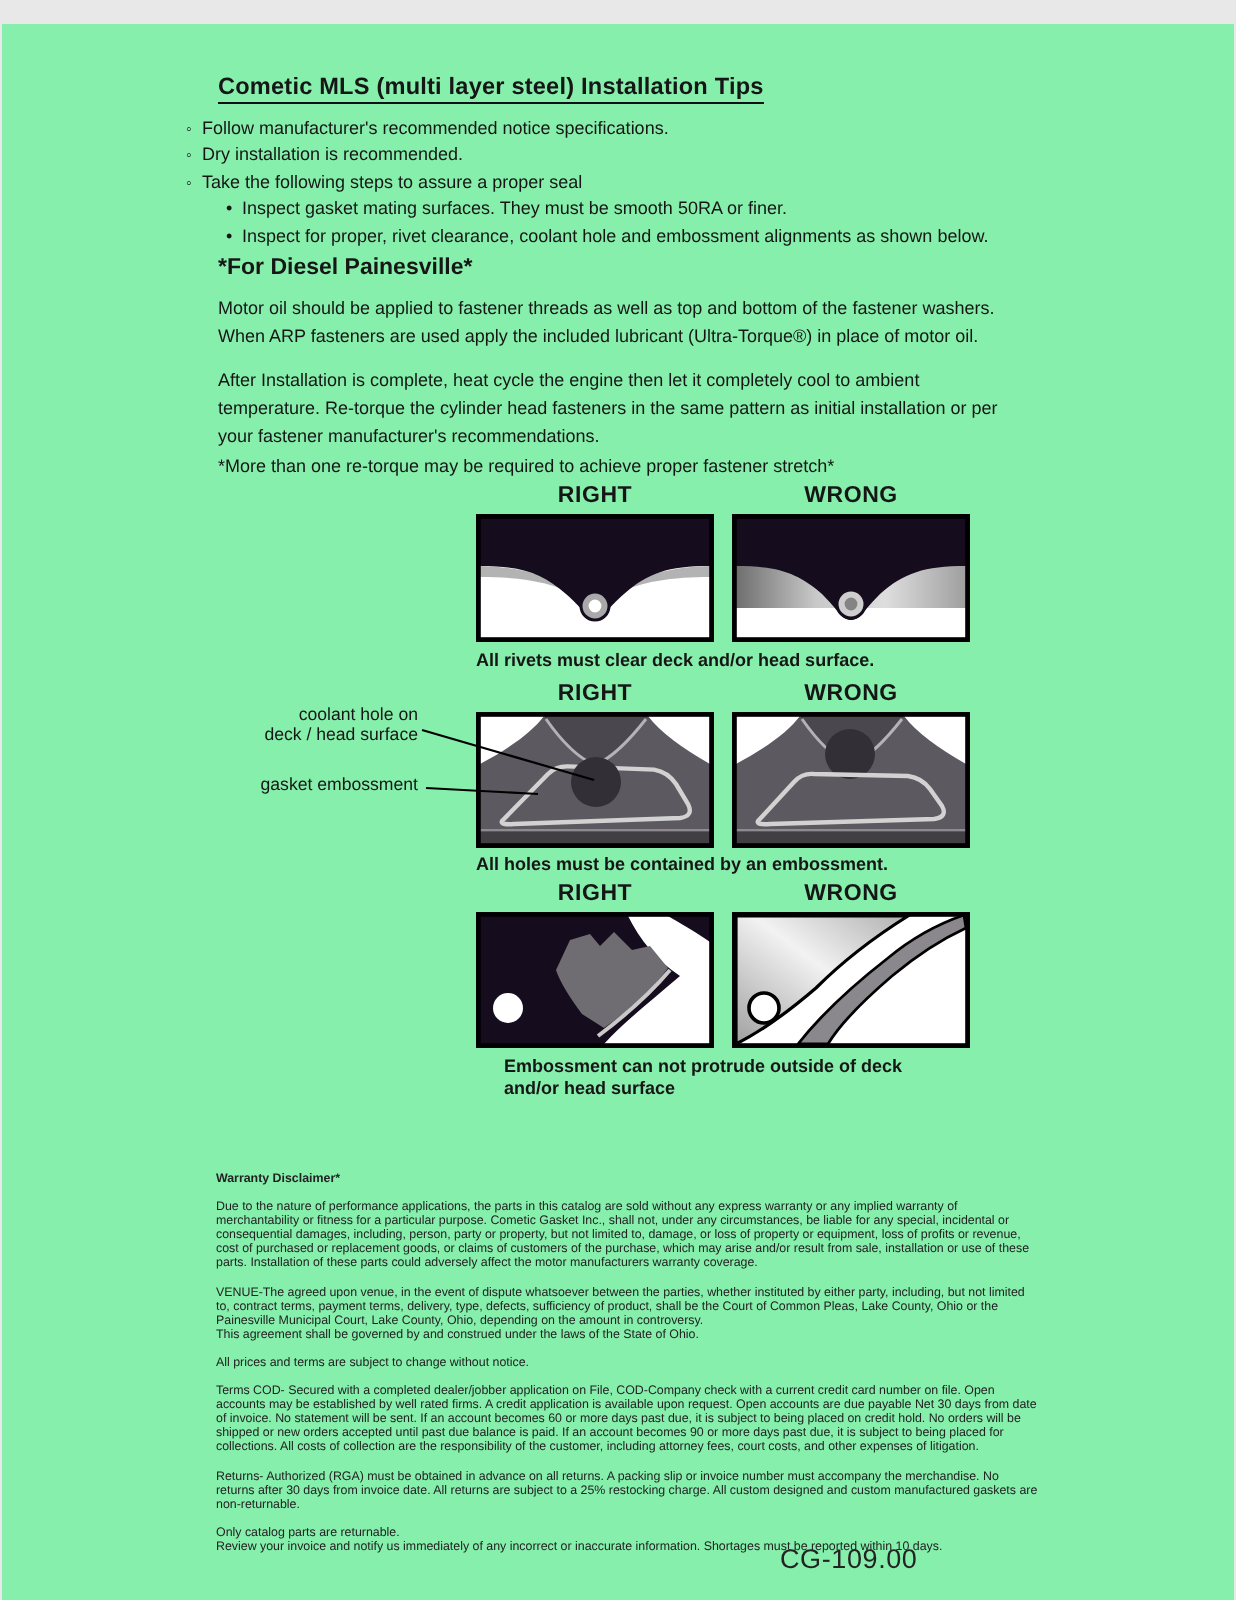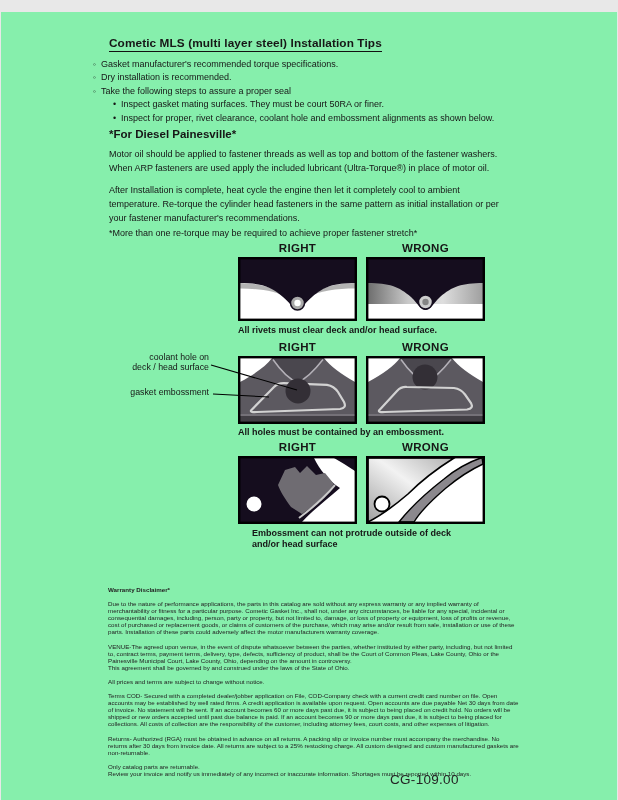--- a/index.html
+++ b/index.html
@@ -37,33 +37,33 @@
 </head>
 <body>
 
 <div class="page">
 
   <div class="abs title">Cometic MLS (multi layer steel) Installation Tips</div>
 
   <div class="abs bullets">
     <div class="b-row">
       <span class="b-marker">◦</span>
-      <span>Gasket manufacturer's recommended torque specifications.</span>
+      <span>Follow manufacturer's recommended notice specifications.</span>
     </div>
     <div class="b-row">
       <span class="b-marker">◦</span>
       <span>Dry installation is recommended.</span>
     </div>
     <div class="b-row">
       <span class="b-marker">◦</span>
       <span>Take the following steps to assure a proper seal</span>
     </div>
     <div class="b-row sub">
       <span class="b-marker">•</span>
-      <span>Inspect gasket mating surfaces.  They must be court 50RA or finer.</span>
+      <span>Inspect gasket mating surfaces.  They must be smooth 50RA or finer.</span>
     </div>
     <div class="b-row sub">
       <span class="b-marker">•</span>
       <span>Inspect for proper, rivet clearance, coolant hole and embossment alignments as shown below.</span>
     </div>
   </div>
 
   <div class="abs diesel-h">*For Diesel Painesville*</div>
   <div class="abs para p2">After Installation is complete, heat cycle the engine then let it completely cool to ambient temperature. Re-torque the cylinder head fasteners in the same pattern as initial installation or per your fastener manufacturer's recommendations.</div>
   <div class="abs para p1">Motor oil should be applied to fastener threads as well as top and bottom of the fastener washers. When ARP fasteners are used apply the included lubricant (Ultra-Torque®) in place of motor oil.</div>

